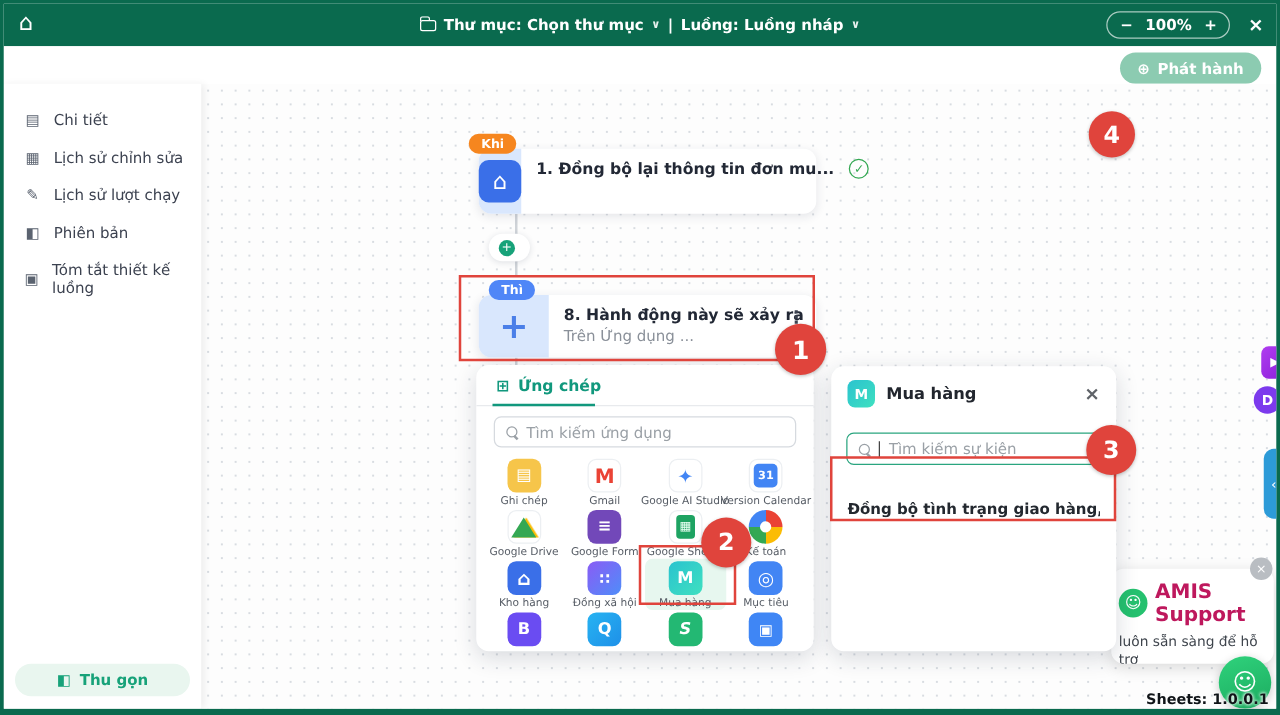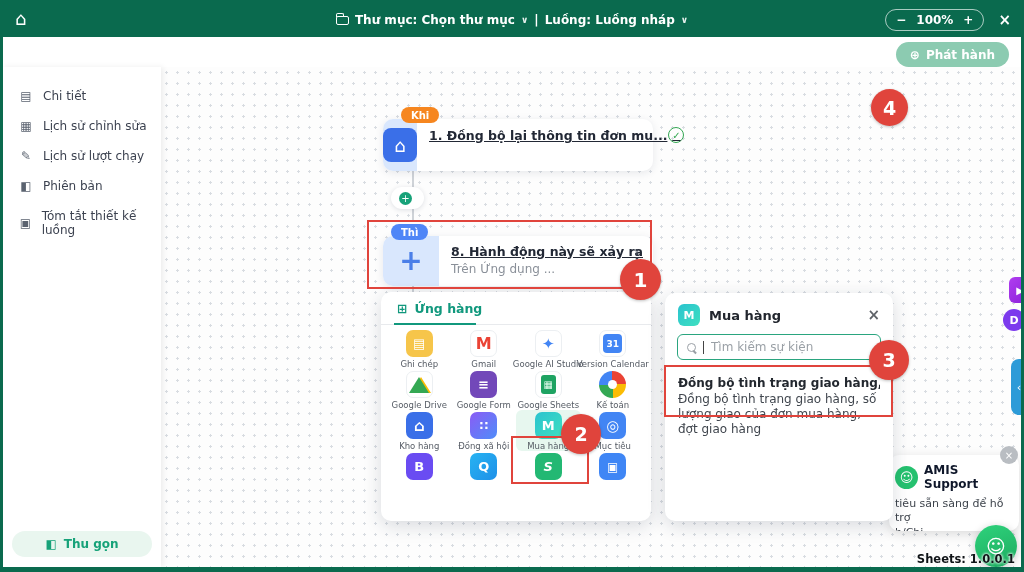--- a/index.html
+++ b/index.html
@@ -48,21 +48,21 @@
     background-image: radial-gradient(circle, #d8dce1 1.1px, transparent 1.1px);
     background-size: 11px 11px; background-color: #fdfdfd;
   }
   .vline { position: absolute; width: 2px; background: #cfd3d8; z-index: 1; }
   .badge { position: absolute; height: 16px; padding: 0 10px; border-radius: 8px; color: #fff; font-size: 10px; font-weight: bold; display: flex; align-items: center; z-index: 3; }
   .badge.khi { background: #f6861f; }
   .badge.thi { background: #4f86f7; }
   .node { position: absolute; width: 270px; height: 52px; display: flex; border-radius: 10px; box-shadow: 0 2px 8px rgba(30,40,70,.10); z-index: 2; background: #fff; cursor: pointer; }
   .node-left { width: 62px; border-radius: 10px 0 0 10px; background: #d9e7fd; display: flex; align-items: center; justify-content: center; }
   .node-body { flex: 1; padding: 8px 10px 0 12px; border-radius: 0 10px 10px 0; position: relative; }
-  .node-title { font-size: 12.5px; font-weight: bold; color: #222835; white-space: nowrap; display: flex; align-items: center; gap: 1px; text-decoration: underline; }
+  .node-title { font-size: 12.5px; font-weight: bold; color: #222835; white-space: nowrap; display: flex; gap: 12px; }
   .node-sub { font-size: 12px; color: #8a9099; margin-top: 3px; }
   .check-badge { width: 16px; height: 16px; border-radius: 50%; border: 1.6px solid #34a853; color: #34a853; font-size: 10px; display: inline-flex; align-items: center; justify-content: center; font-weight: bold; }
   .node-menu { position: absolute; right: 9px; top: 10px; color: #3c4250; font-size: 14px; font-weight: bold; cursor: pointer; }
   .app-sq { width: 34px; height: 34px; border-radius: 8px; background: #3a6fe8; color: #fff; font-size: 18px; display: flex; align-items: center; justify-content: center; }
   .plus-big { color: #4b7fe8; font-size: 28px; font-weight: bold; line-height: 28px; }
   .add-pill {
     position: absolute; height: 22px; border-radius: 11px; background: #fff; box-shadow: 0 1px 5px rgba(30,40,70,.14);
     display: flex; align-items: center; gap: 7px; padding: 0 12px 0 8px; z-index: 2; cursor: pointer;
   }
   .add-pill .pc { width: 13px; height: 13px; border-radius: 50%; background: #17a279; color: #fff; font-size: 10px; line-height: 13px; text-align: center; }
@@ -101,38 +101,38 @@
   .i-purple { background: #6a4cf2; font-size: 13px; }
   .i-q { background: linear-gradient(135deg, #27b3f2, #1e90e8); font-size: 13px; }
   .i-greens { background: #23b873; font-style: italic; font-size: 13px; }
   .i-card { background: #3f86f5; font-size: 12px; }
   
   .p2 { left: 662px; top: 290px; width: 228px; height: 228px; }
   .p2-head { display: flex; align-items: center; gap: 9px; padding: 11px 13px 8px; }
   .p2-ico { width: 22px; height: 22px; border-radius: 6px; background: linear-gradient(135deg, #2ac3cf, #3fe0c0); color: #fff; font-size: 11px; font-weight: bold; display: flex; align-items: center; justify-content: center; }
   .p2-title { font-size: 13px; font-weight: bold; color: #22262e; flex: 1; }
   .p2-close { color: #5f6368; font-size: 15px; font-weight: bold; cursor: pointer; }
-  .search-box.focused { margin: 0 12px; border: 1.6px solid #2aa57f; height: 26px; }
+  .search-box.focused { margin: 12px 12px; border: 1.6px solid #2aa57f; height: 26px; }
   .caret { width: 1px; height: 13px; background: #444; }
   .event-item { padding: 16px 13px 0; cursor: pointer; }
   .event-title { font-size: 12px; font-weight: bold; color: #23282f; white-space: nowrap; overflow: hidden; }
   .event-desc { font-size: 12px; color: #40464e; line-height: 1.25; margin-top: 2px; }
   
   .ann-box { position: absolute; border: 2.5px solid #e0443c; z-index: 8; pointer-events: none; }
   .ann-circle { position: absolute; border-radius: 50%; background: #e0443c; color: #fff; font-weight: bold; display: flex; align-items: center; justify-content: center; z-index: 9; box-shadow: 0 1px 3px rgba(0,0,0,.25); }
   
   .play-btn { position: absolute; left: 1006px; top: 274px; width: 22px; height: 26px; border-radius: 6px; background: linear-gradient(135deg, #b03df0, #8a1fd8); color: #fff; font-size: 10px; display: flex; align-items: center; justify-content: center; z-index: 7; cursor: pointer; }
   .d-badge { position: absolute; left: 1000px; top: 306px; width: 22px; height: 22px; border-radius: 50%; background: #7c3aed; color: #fff; font-size: 11px; font-weight: bold; display: flex; align-items: center; justify-content: center; z-index: 7; cursor: pointer; }
   .side-tab { position: absolute; left: 1008px; top: 356px; width: 16px; height: 56px; border-radius: 8px 0 0 8px; background: #2d9bd8; color: #fff; font-size: 11px; display: flex; align-items: center; justify-content: center; z-index: 7; cursor: pointer; }
   
   .support-card { position: absolute; left: 886px; top: 452px; width: 130px; height: 76px; background: #fff; border-radius: 10px; box-shadow: 0 3px 12px rgba(0,0,0,.14); z-index: 5; padding: 8px 8px 0 6px; overflow: hidden; }
   .support-close { position: absolute; left: 997px; top: 443px; width: 18px; height: 18px; border-radius: 50%; background: #b9bdc2; color: #fff; font-size: 10px; display: flex; align-items: center; justify-content: center; z-index: 6; cursor: pointer; }
   .sup-row { display: flex; align-items: center; gap: 6px; }
   .sup-ico { width: 23px; height: 23px; border-radius: 50%; background: #25c16f; color: #fff; font-size: 13px; display: flex; align-items: center; justify-content: center; flex: 0 0 23px; }
-  .sup-title { font-size: 12px; font-weight: bold; color: #0f172a; }
+  .sup-title { font-size: 16px; font-weight: bold; color: #be185d; }
   .sup-text { font-size: 11px; color: #3e444c; margin-top: 6px; line-height: 1.3; }
   .chat-fab { position: absolute; left: 972px; top: 522px; width: 42px; height: 42px; border-radius: 50%; background: linear-gradient(160deg, #2fd27c, #1cab5f); color: #fff; font-size: 19px; display: flex; align-items: center; justify-content: center; z-index: 7; box-shadow: 0 2px 8px rgba(0,0,0,.22); cursor: pointer; }
   .version { position: absolute; right: 6px; bottom: 1px; font-size: 11.5px; font-weight: bold; color: #101418; z-index: 8; text-shadow: 0 0 3px #fff, 0 0 3px #fff; }
 </style>
 </head>
 <body>
 
 <div class="stage">
 
   <div class="topbar">
@@ -188,21 +188,21 @@
     <div class="collapse-btn">
       <span>◧</span>
       <span>Thu gọn</span>
     </div>
   </div>
 
   <div class="vline" style="left:409px; top:168px; height:17px;"></div>
   <div class="vline" style="left:409px; top:206px; height:12px;"></div>
   <div class="vline" style="left:409px; top:283px; height:6px;"></div>
 
-  <div class="badge khi" style="left:398px; top:104px;">Khi</div>
+  <div class="badge khi" style="left:372px; top:104px;">Khi</div>
   <div class="node" style="left:380px; top:116px;">
     <div class="node-left">
       <div class="app-sq">⌂</div>
     </div>
     <div class="node-body">
       <div class="node-title">
         <span>1. Đồng bộ lại thông tin đơn mu...</span>
         <span class="check-badge">✓</span>
       </div>
     </div>
@@ -223,23 +223,27 @@
         </div>
       <div class="node-sub">Trên Ứng dụng ...</div>
       <div class="node-menu">⋮</div>
     </div>
   </div>
 
   <div class="popup p1">
     <div class="p1-tabs">
       <div class="p1-tab">
         <span>⊞</span>
-        <span>Ứng hàng</span>
+        <span>Ứng chép</span>
       </div>
       <div class="p1-underline"></div>
+    </div>
+    <div class="search-box">
+      <span class="mag"></span>
+      <input placeholder="Tìm kiếm ứng dụng" style="">
     </div>
     <div class="app-grid">
       <div class="app-cell">
           <span class="ai i-note">▤</span>
           <span class="lbl">Ghi chép</span>
         </div>
       <div class="app-cell">
           <span class="ai i-white i-gmail">M</span>
           <span class="lbl">Gmail</span>
         </div>
@@ -314,21 +318,20 @@
       <span class="p2-title">Mua hàng</span>
       <span class="p2-close">×</span>
     </div>
     <div class="search-box focused">
       <span class="mag"></span>
       <span class="caret"></span>
       <input placeholder="Tìm kiếm sự kiện" style="">
     </div>
     <div class="event-item">
       <div class="event-title">Đồng bộ tình trạng giao hàng, số lượng gia...</div>
-      <div class="event-desc">Đồng bộ tình trạng giao hàng, số lượng giao của đơn mua hàng, đợt giao hàng</div>
     </div>
   </div>
 
   <div class="ann-box" style="left:364px; top:217px; width:285px; height:69px;"></div>
   <div class="ann-box" style="left:508px; top:433px; width:78px; height:48px;"></div>
   <div class="ann-box" style="left:661px; top:362px; width:229px; height:52px;"></div>
 
   <div class="ann-circle" style="left:617px; top:256px; width:41px; height:41px; font-size:20px;">1</div>
   <div class="ann-circle" style="left:558px; top:411px; width:40px; height:40px; font-size:19px;">2</div>
   <div class="ann-circle" style="left:866px; top:337px; width:40px; height:40px; font-size:19px;">3</div>
@@ -341,21 +344,21 @@
   <div class="side-tab">
       <span>‹</span>
     </div>
 
   <div class="support-card">
     <div class="sup-row">
       <span class="sup-ico">☺</span>
       <span class="sup-title">AMIS Support</span>
     </div>
     <div class="sup-text">
-      <div>tiêu sẵn sàng để hỗ trợ</div>
+      <div>luôn sẵn sàng để hỗ trợ</div>
       <div>h/Chị</div>
     </div>
   </div>
   <div class="support-close">×</div>
   <div class="chat-fab">
       <span>☺</span>
     </div>
 
   <div class="version">Sheets: 1.0.0.1</div>
 </div>

